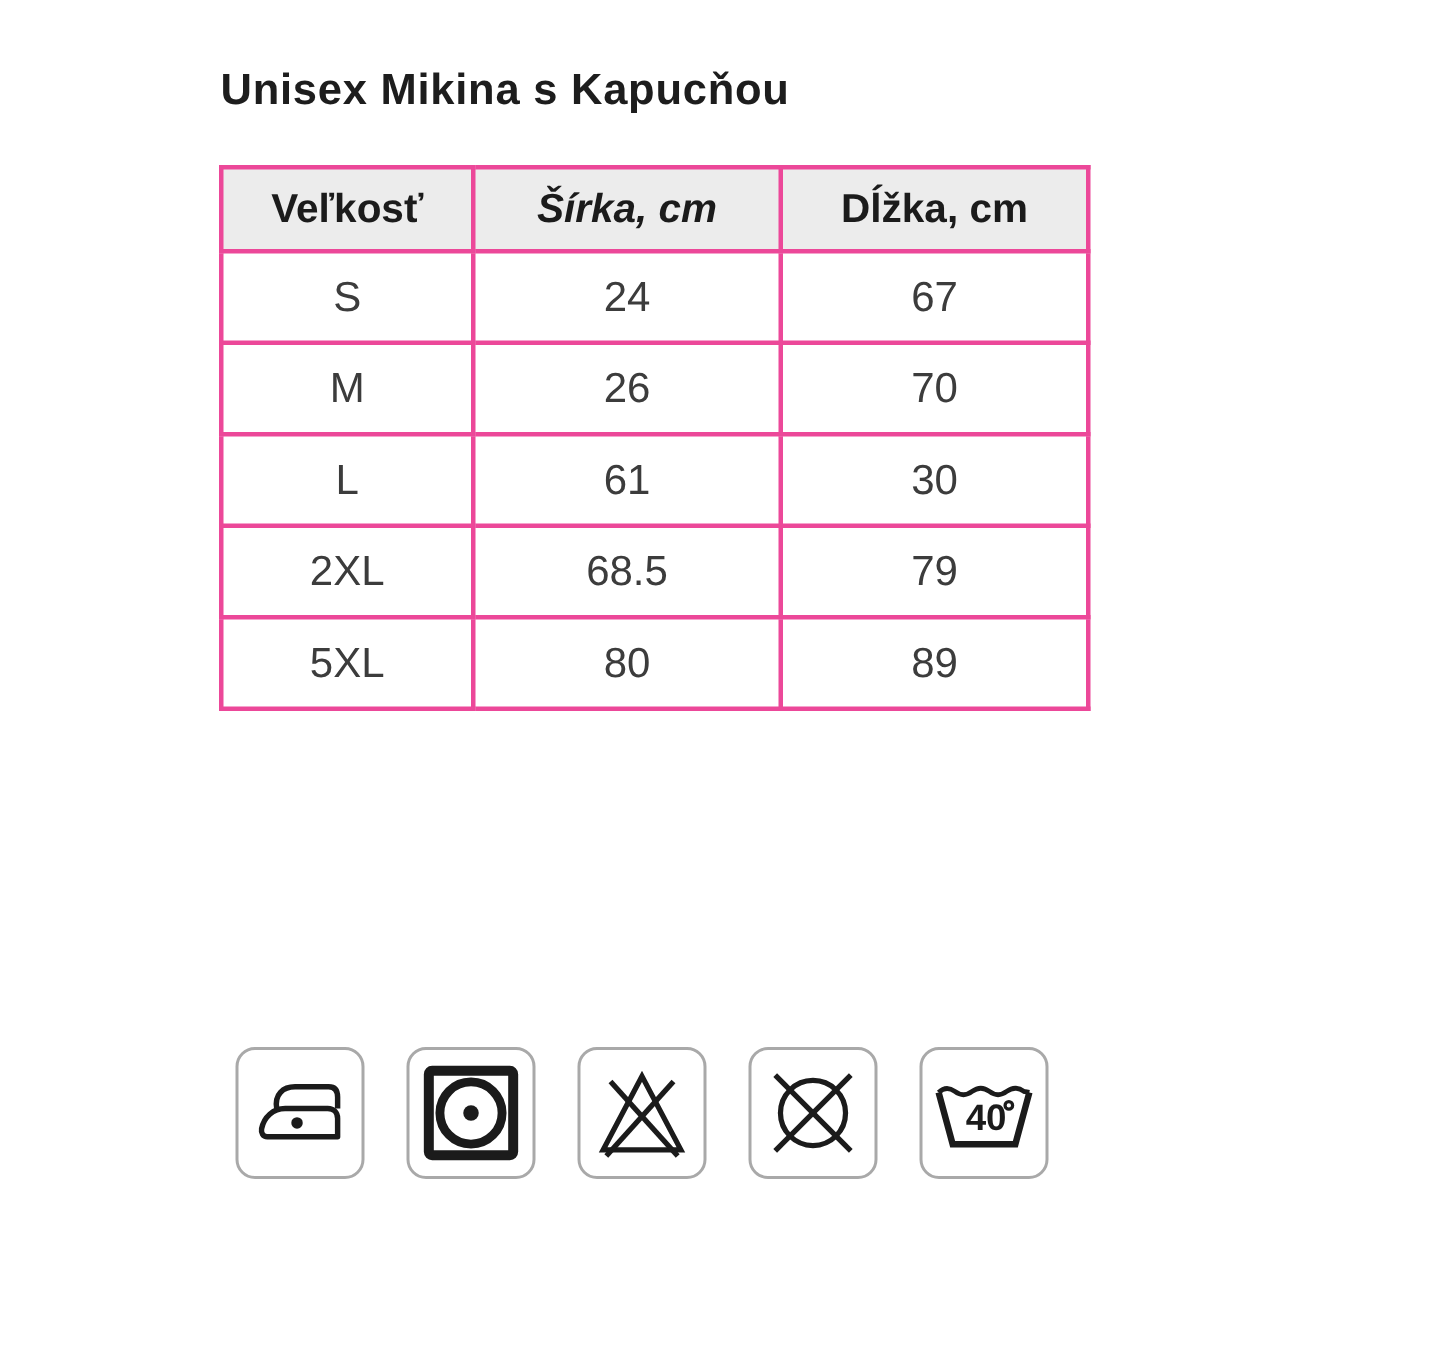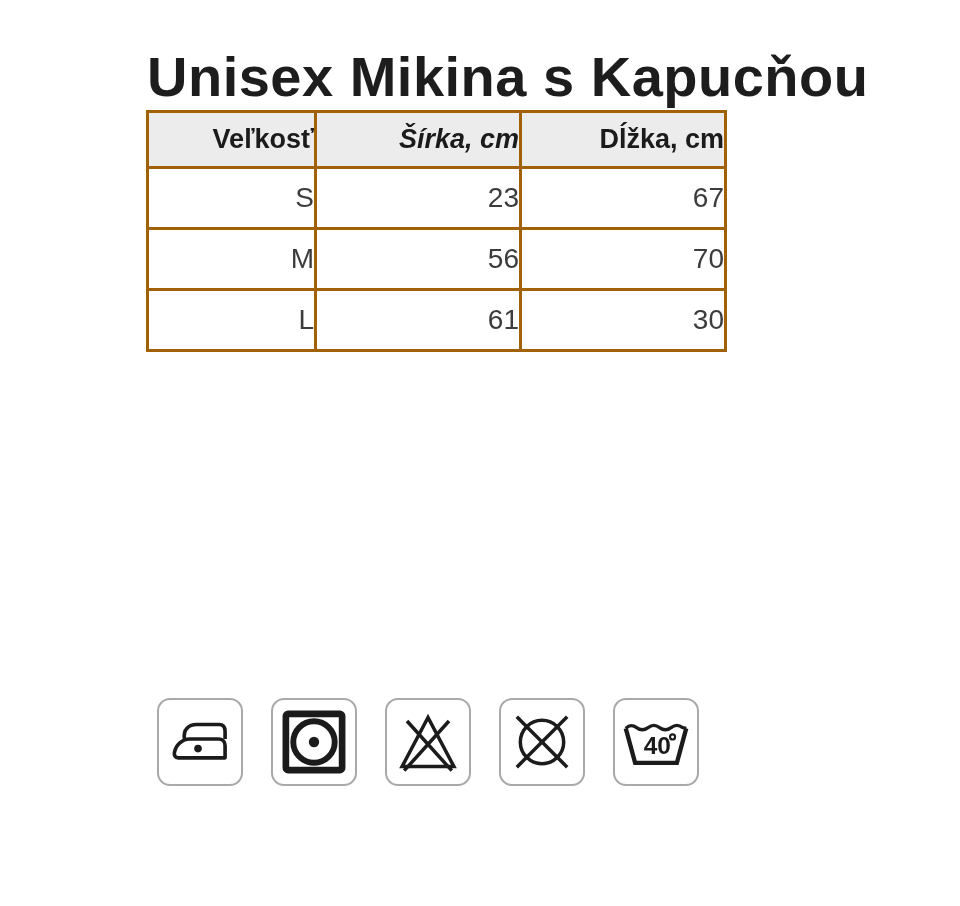--- a/index.html
+++ b/index.html
@@ -6,36 +6,36 @@
   html, body {
     width: 960px; height: 906px;
     background: #ffffff;
     font-family: "Liberation Sans", sans-serif;
     position: relative;
     overflow: hidden;
   }
   .page-title {
     position: absolute;
     left: 147px; top: 44px;
-    font-size: 56px;
+    font-size: 29px;
     font-weight: bold;
     color: #1d1d1d;
     letter-spacing: 0.5px;
     white-space: nowrap;
   }
   table.size-table {
     position: absolute;
     left: 146px; top: 110px;
     border-collapse: collapse;
     background: #ffffff;
   }
   table.size-table th,
   table.size-table td {
-    border: 3px solid #a16207;
-    text-align: right;
+    border: 3px solid #ec4899;
+    text-align: center;
     vertical-align: middle;
   }
   table.size-table th {
     background: #ececec;
     font-size: 27px;
     font-weight: bold;
     color: #1b1b1b;
     height: 56px;
   }
   table.size-table td {
@@ -81,32 +81,42 @@
   <thead>
     <tr>
       <th class="col-size">Veľkosť</th>
       <th class="col-width">Šírka, cm</th>
       <th class="col-len">Dĺžka, cm</th>
     </tr>
   </thead>
   <tbody>
     <tr>
       <td>S</td>
-      <td>23</td>
+      <td>24</td>
       <td>67</td>
     </tr>
     <tr>
       <td>M</td>
-      <td>56</td>
+      <td>26</td>
       <td>70</td>
     </tr>
     <tr>
       <td>L</td>
       <td>61</td>
       <td>30</td>
+    </tr>
+    <tr>
+      <td>2XL</td>
+      <td>68.5</td>
+      <td>79</td>
+    </tr>
+    <tr>
+      <td>5XL</td>
+      <td>80</td>
+      <td>89</td>
     </tr>
   </tbody>
 </table>
 
 <div class="care-icons">
 
   <div class="care-tile">
     <svg width="66" height="66" viewBox="0 0 100 100" fill="none">
       <path d="M 88 74 L 17 74 C 12.5 74 10.5 70 11.2 66 C 13.5 54 23 45.5 35 45.5 L 78 45.5 C 84 45.5 88 49.5 88 55.5 Z" stroke="#1b1b1b" stroke-width="5.5" fill="none" stroke-linejoin="round"></path>
       <path d="M 26.5 45.5 C 24 31 33 23.5 45 23.5 L 79 23.5 C 85.5 23.5 88 27.5 88 34 L 88 45.5" stroke="#1b1b1b" stroke-width="5.5" fill="none" stroke-linejoin="round"></path>

